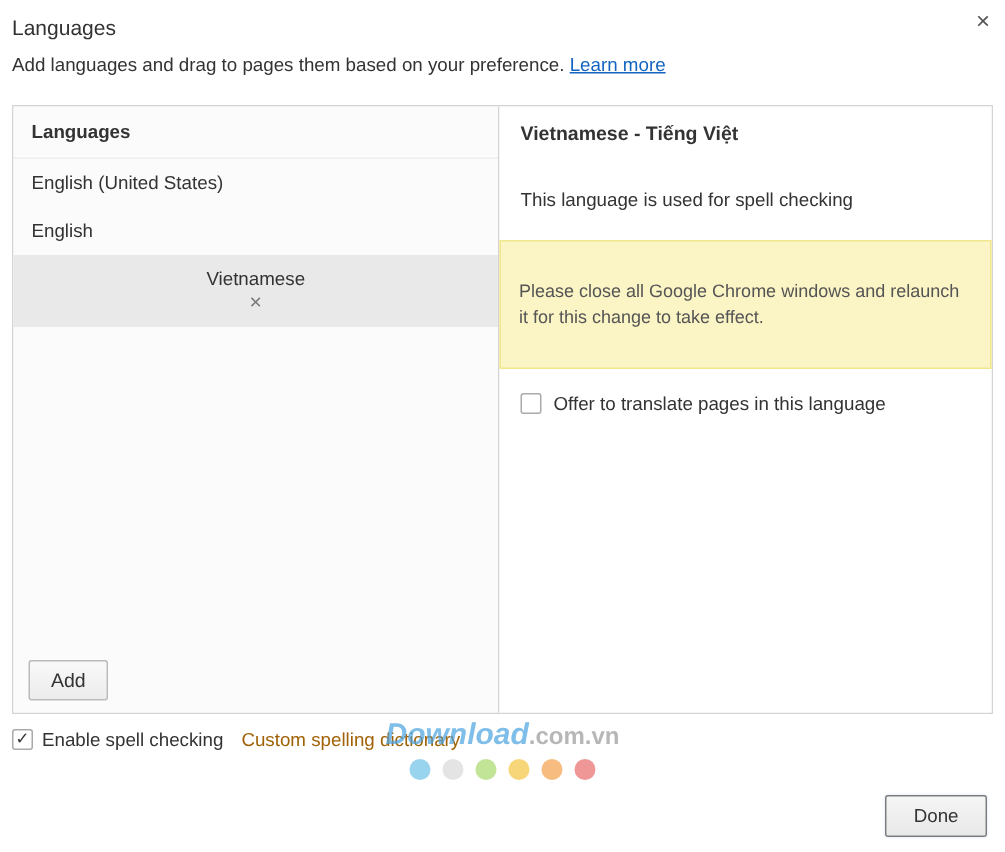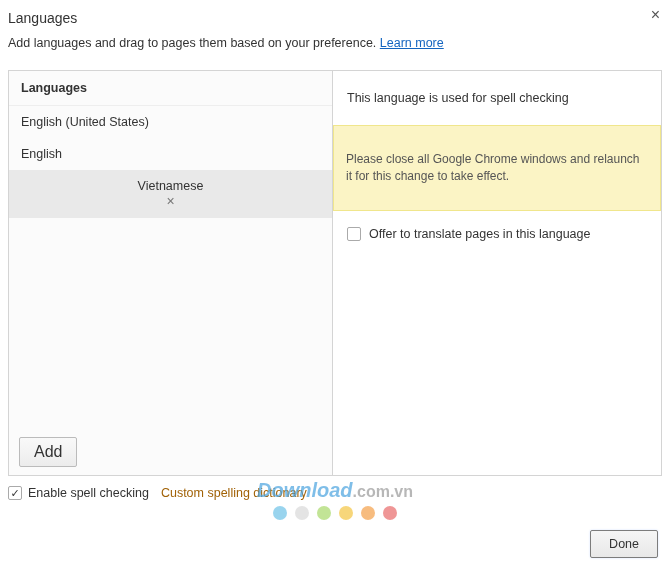--- a/index.html
+++ b/index.html
@@ -85,21 +85,21 @@
       padding: 0 4px;
     }
     .add-row {
       padding: 8px 10px;
     }
     .btn {
       border: 1px solid #bbb;
       background: linear-gradient(#f9f9f9, #ececec);
       border-radius: 2px;
       padding: 5px 14px;
-      font-size: 16px;
+      font-size: 13px;
       cursor: pointer;
       color: #333;
     }
     .right-panel {
       flex: 1;
       background: #fff;
       padding: 0;
     }
     .right-header {
       padding: 10px 14px;
@@ -234,20 +234,21 @@
         <span>Vietnamese</span>
         <span class="remove">×</span>
       </div>
     </div>
     <div class="add-row">
       <button class="btn">Add</button>
     </div>
   </div>
 
   <div class="right-panel">
+    <div class="right-header">Vietnamese - Tiếng Việt</div>
     <div class="spell-info">This language is used for spell checking</div>
     <div class="warning-box">Please close all Google Chrome windows and relaunch it for this change to take effect.</div>
     <div class="checkbox-row">
       <span class="chk"></span>
       <span>Offer to translate pages in this language</span>
     </div>
   </div>
 </div>
 
 <div class="footer">

